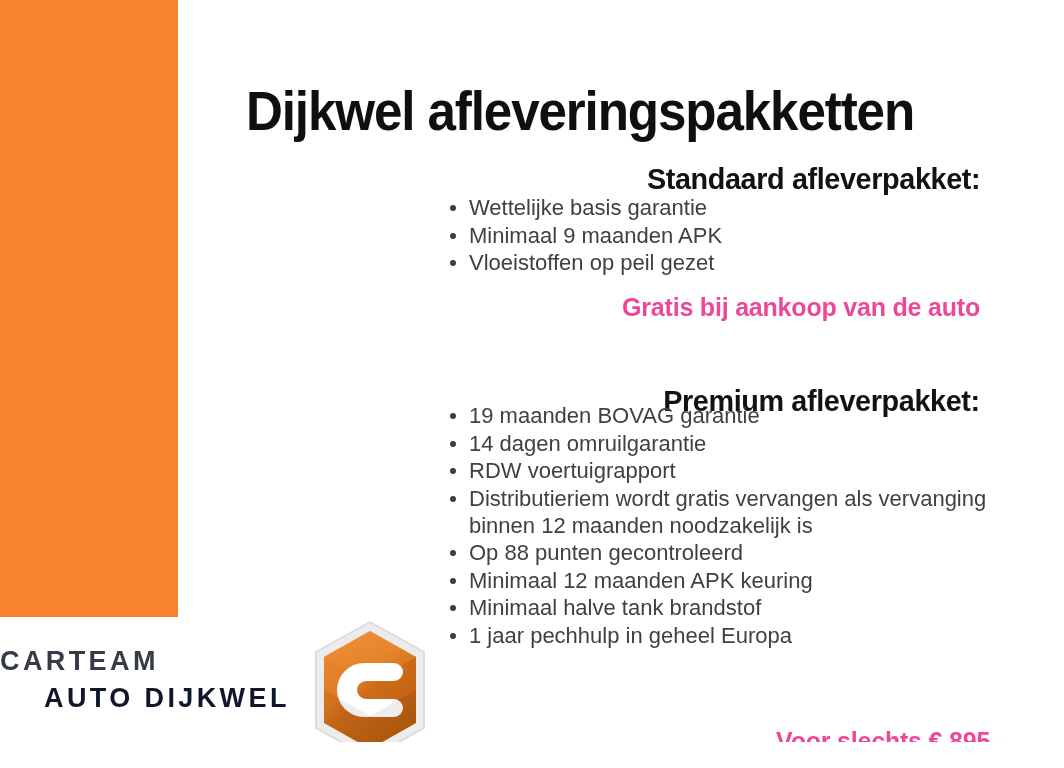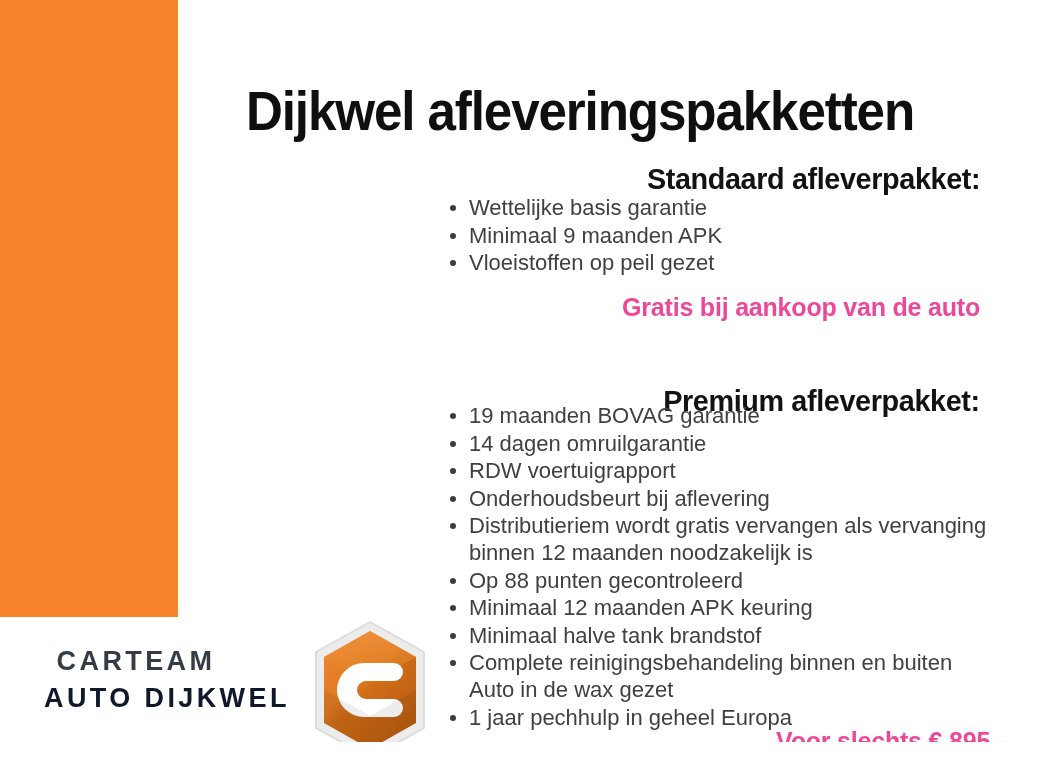--- a/index.html
+++ b/index.html
@@ -118,21 +118,21 @@
   }
   .accent-gratis { top: 292px; }
   .accent-price  { right: 59px; top: 726px; }
 
   
   .brand-block {
     position: absolute;
     left: 0;
     top: 645px;
     width: 272px;
-    text-align: center;
+    text-align: left;
   }
   .brand-line {
     font-family: "Liberation Sans", "DejaVu Sans", sans-serif;
     font-weight: 700;
     white-space: nowrap;
   }
   .brand-carteam {
     font-size: 27px;
     line-height: 33px;
     letter-spacing: 3.4px;
@@ -195,43 +195,34 @@
     <li>
       <span class="bullet-dot"></span>
       <span class="item-text">14 dagen omruilgarantie</span>
     </li>
     <li>
       <span class="bullet-dot"></span>
       <span class="item-text">RDW voertuigrapport</span>
     </li>
     <li>
       <span class="bullet-dot"></span>
-      <span class="item-text">Onderhoudsbeurt bij aflevering</span>
-    </li>
-    <li>
-      <span class="bullet-dot"></span>
       <span class="item-text">Distributieriem wordt gratis vervangen als vervanging
 binnen 12 maanden noodzakelijk is</span>
     </li>
     <li>
       <span class="bullet-dot"></span>
       <span class="item-text">Op 88 punten gecontroleerd</span>
     </li>
     <li>
       <span class="bullet-dot"></span>
       <span class="item-text">Minimaal 12 maanden APK keuring</span>
     </li>
     <li>
       <span class="bullet-dot"></span>
       <span class="item-text">Minimaal halve tank brandstof</span>
-    </li>
-    <li>
-      <span class="bullet-dot"></span>
-      <span class="item-text">Complete reinigingsbehandeling binnen en buiten
-Auto in de wax gezet</span>
     </li>
     <li>
       <span class="bullet-dot"></span>
       <span class="item-text">1 jaar pechhulp in geheel Europa</span>
     </li>
   </ul>
 
   <div class="accent-line accent-price">Voor slechts € 895,-</div>
 
   <div class="brand-block">

